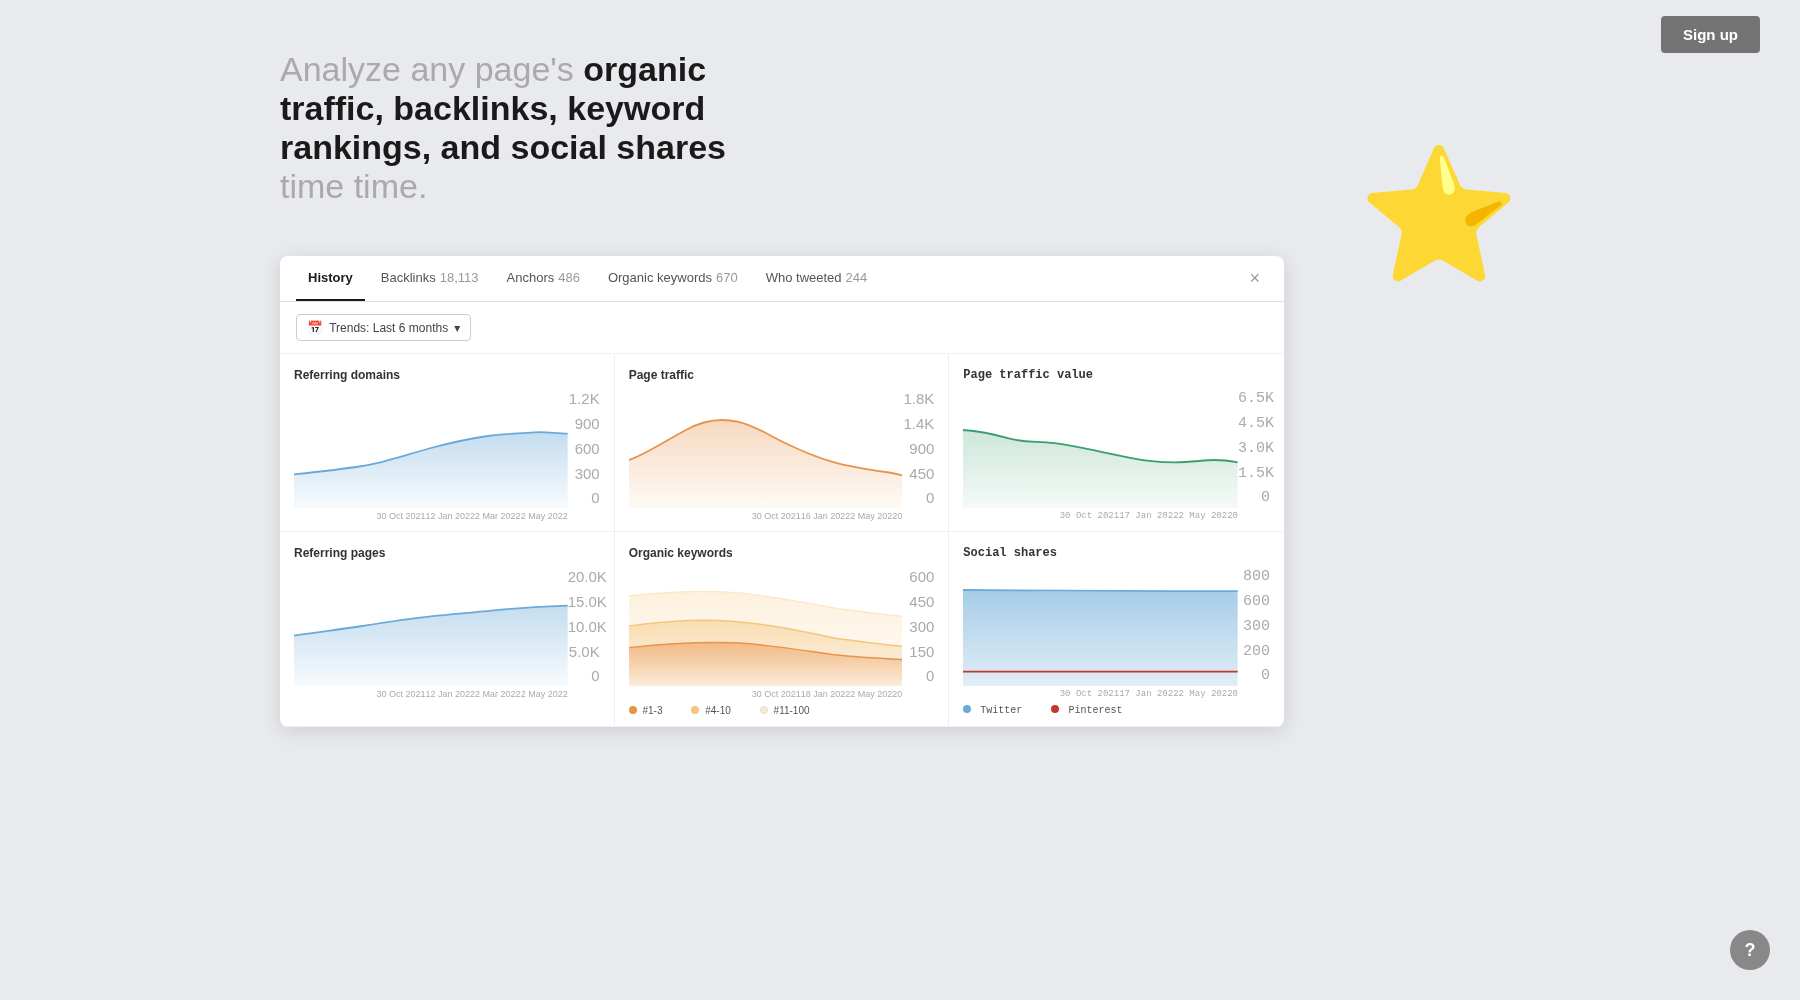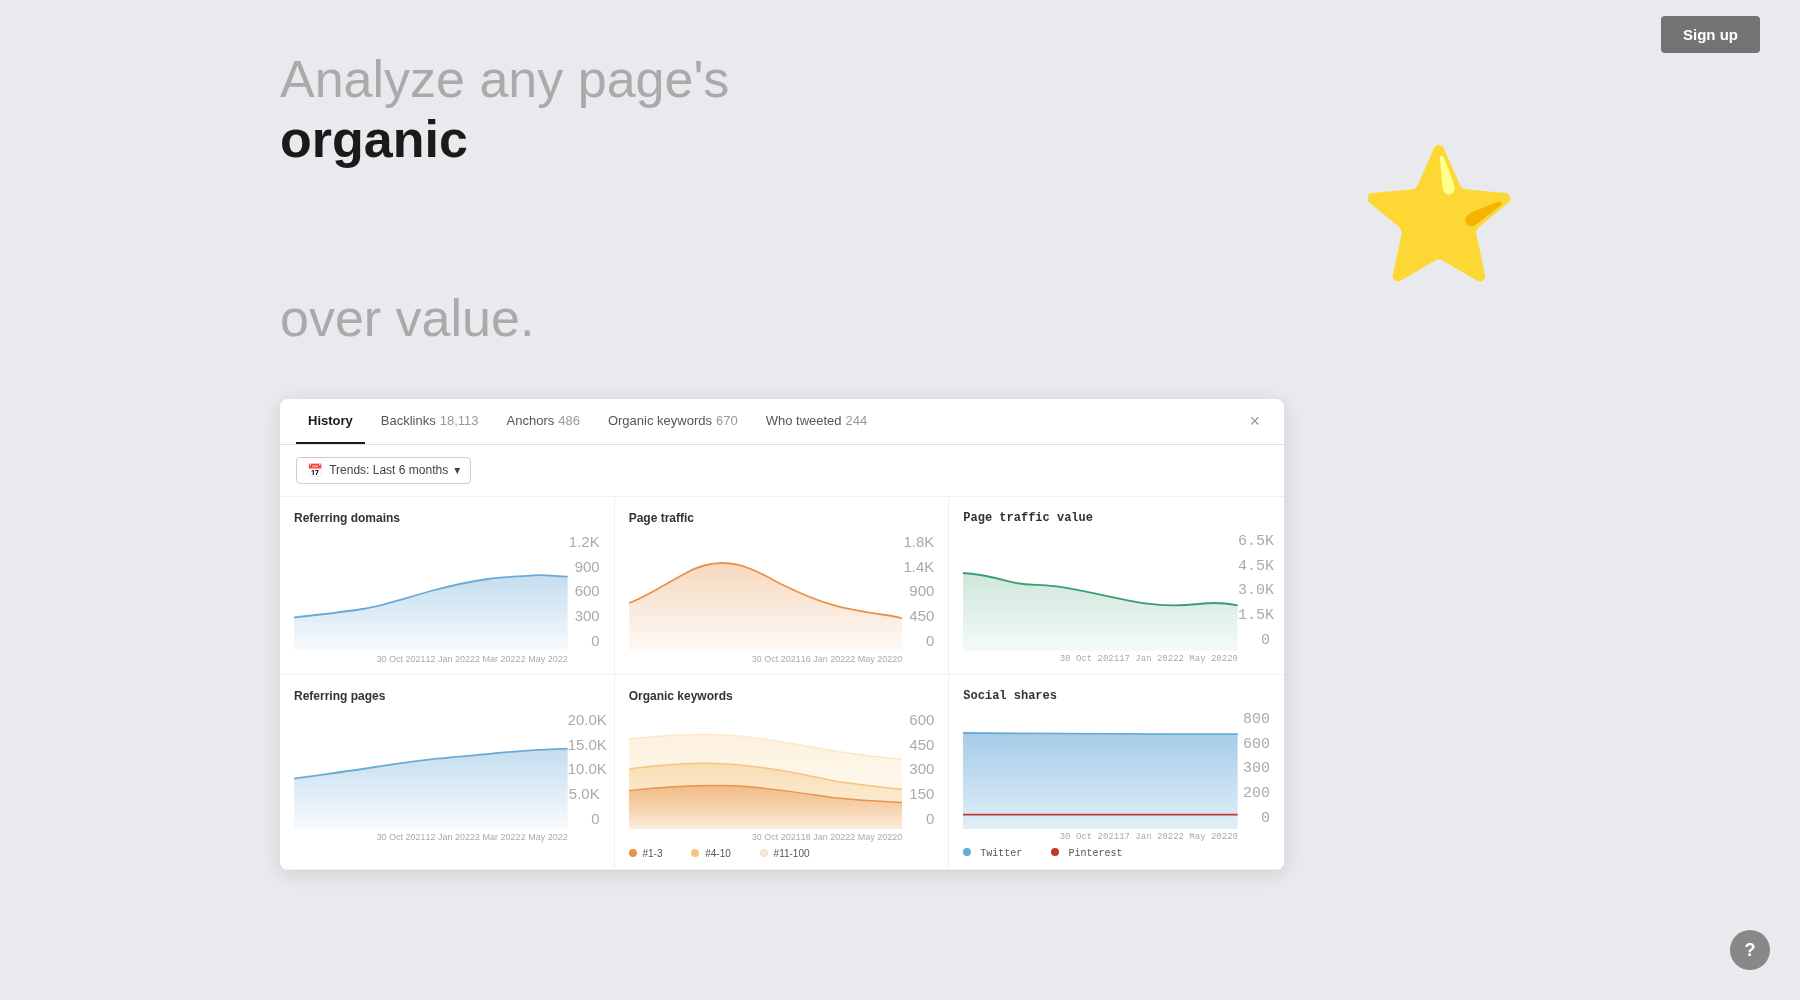--- a/index.html
+++ b/index.html
@@ -27,21 +27,21 @@
       font-weight: 600;
       cursor: pointer;
     }
 
     
     .hero {
       padding: 50px 0 30px 280px;
       max-width: 860px;
     }
     .hero-text {
-      font-size: 52px;
+      font-size: 34px;
       line-height: 1.15;
       color: #aaa;
       font-weight: 400;
     }
     .hero-text strong {
       color: #1a1a1a;
       font-weight: 800;
     }
 
     
@@ -218,23 +218,23 @@
 </head>
 <body>
 
 <div class="top-bar">
   <button class="sign-up-btn">Sign up</button>
 </div>
 
 <div class="hero">
   <div class="hero-text">
     <span>Analyze any page's </span><strong>organic</strong><br>
-    <br>
-    <br>
-    <span>over value.</span>
+    <strong>traffic, backlinks, keyword</strong><br>
+    <strong>rankings, and social shares</strong><br>
+    <span>time time.</span>
   </div>
 </div>
 
 <div class="star-emoji">⭐</div>
 
 <div class="dashboard">
 
   <div class="tabs">
     <div class="tab active">
       <span>History</span>

